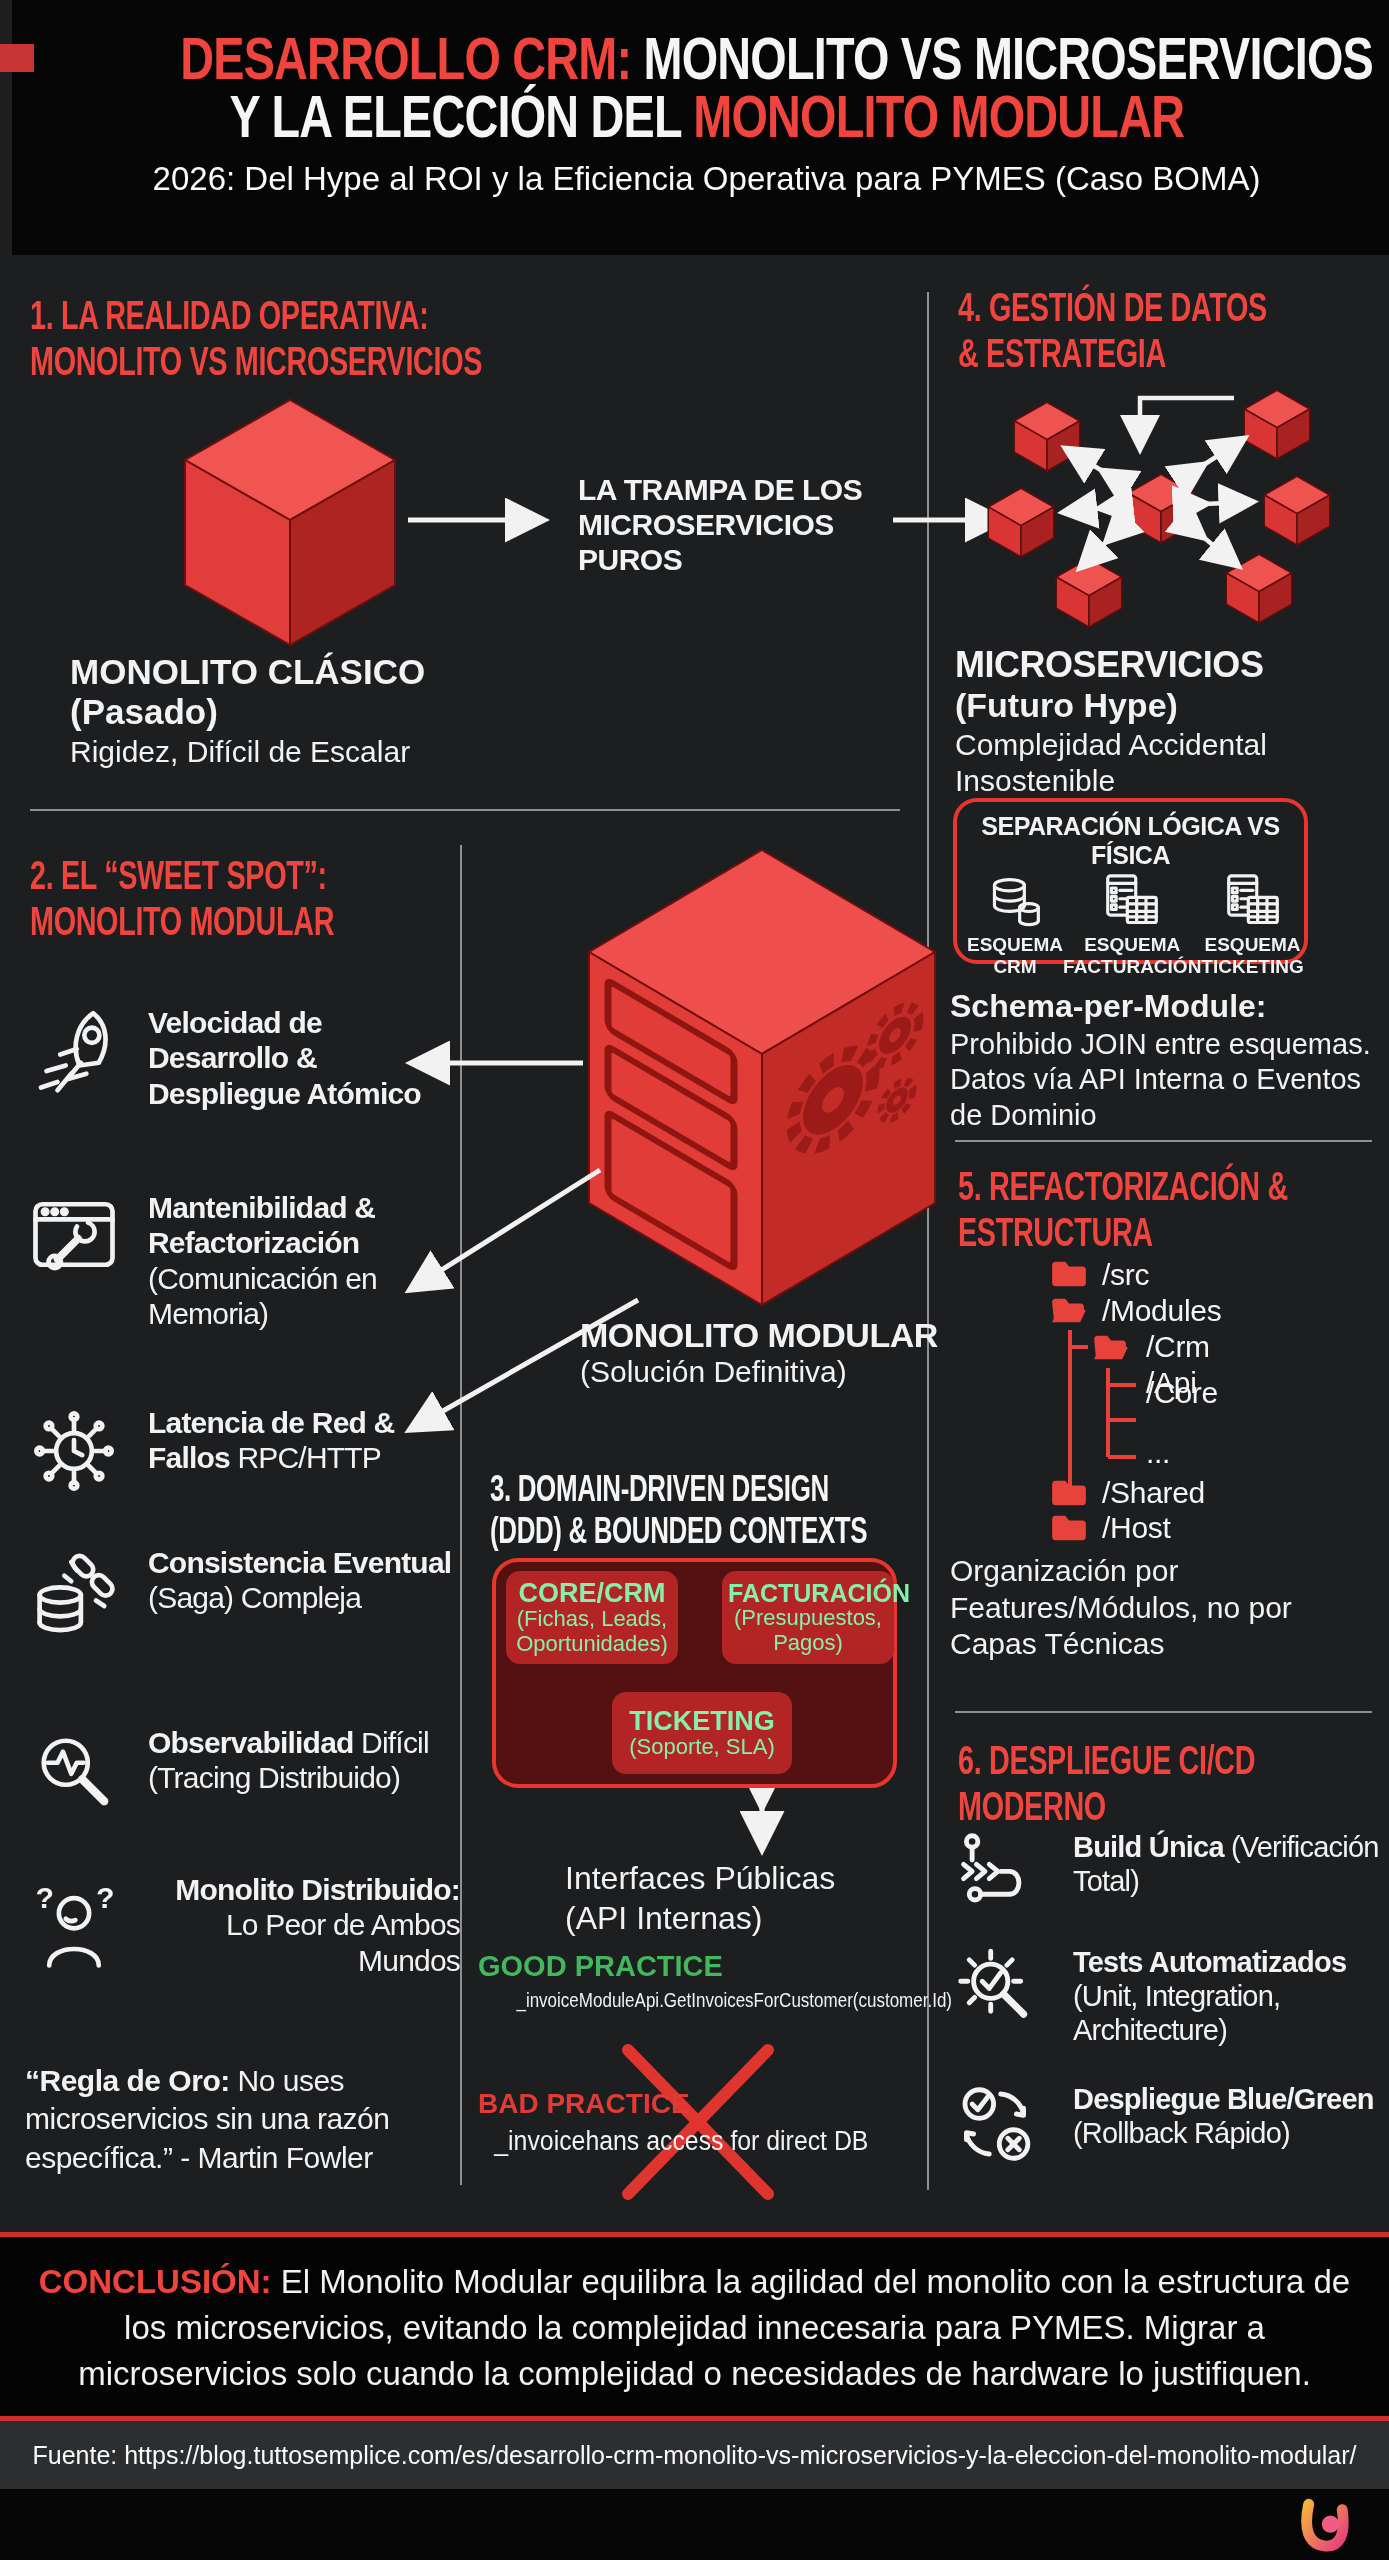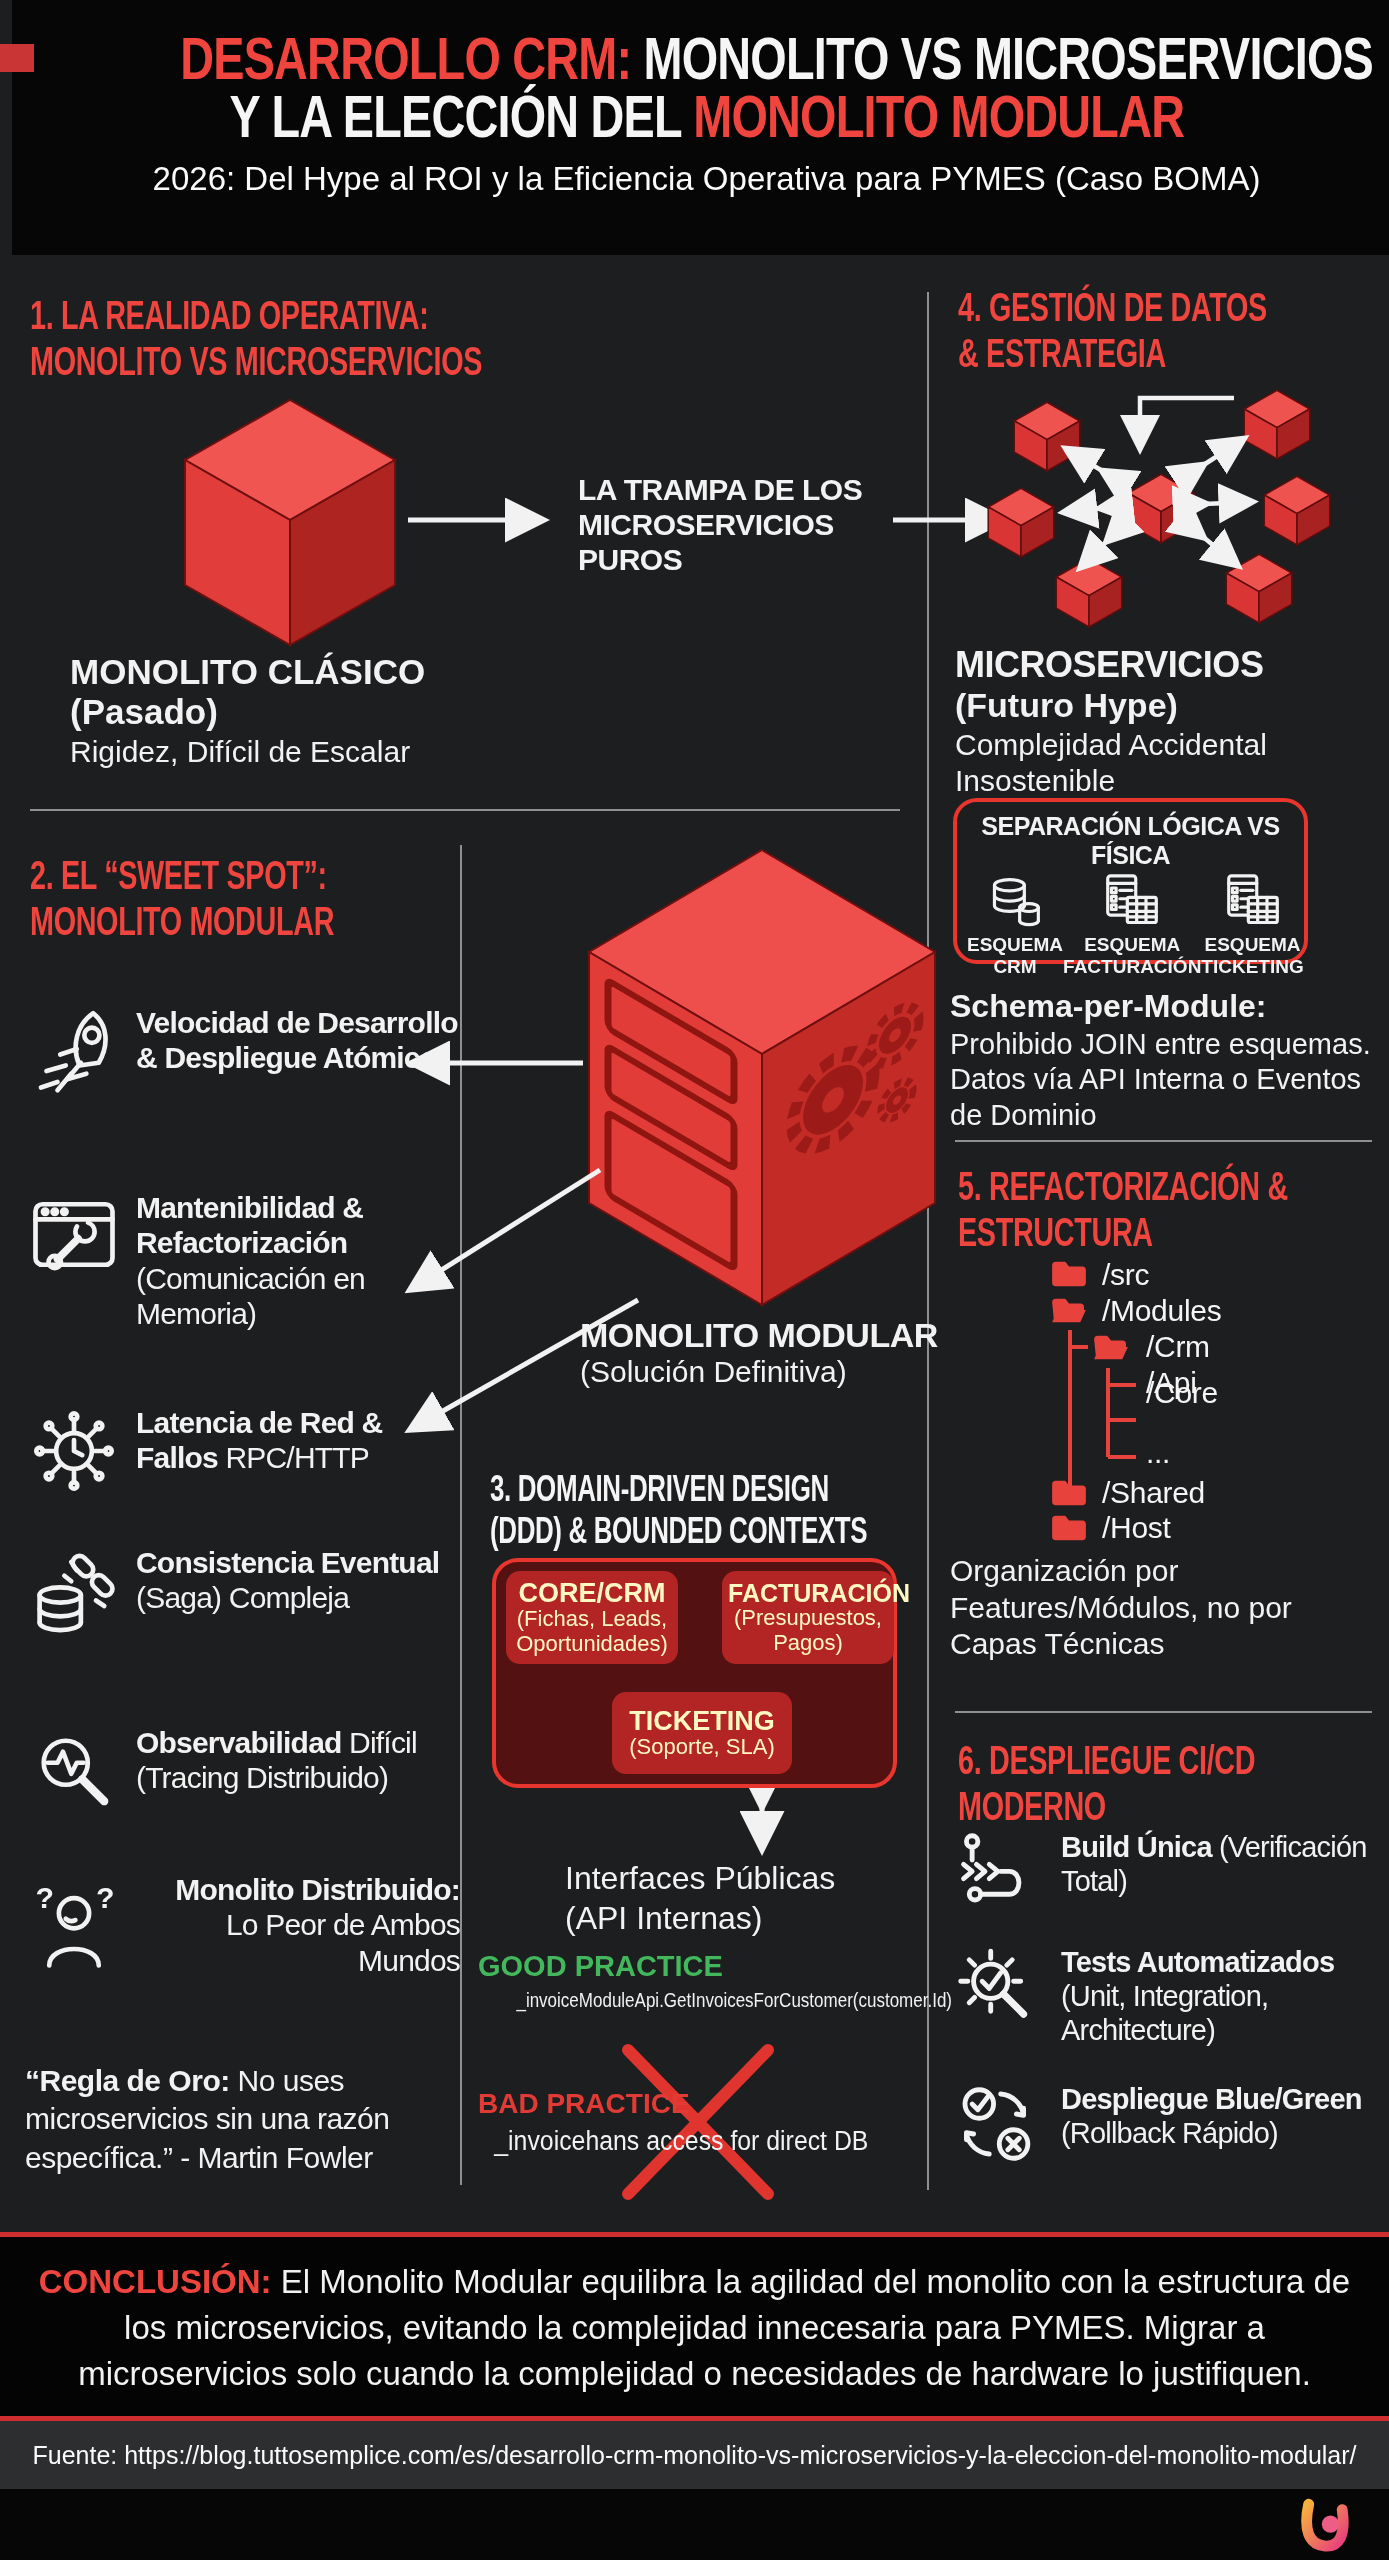--- a/index.html
+++ b/index.html
@@ -14,24 +14,24 @@
   .title-line{font-weight:bold;font-size:60px;line-height:58px;letter-spacing:-1px;}
   .red{color:#ef453e;}
   .white{color:#f5f5f5;}
   #subtitle{margin-top:14px;font-size:33px;color:#fafafa;}
   #corner-accent{left:0;top:44px;width:34px;height:28px;background:#c93434;}
   
   .sec-title{font-weight:bold;font-size:40px;line-height:46px;color:#ef453e;letter-spacing:-.5px;}
   .sec-title.white-title{color:#f5f5f5;}
   
   .ctr{}
-  .itxt{font-size:30px;line-height:1.18;letter-spacing:-.8px;}
+  .itxt{font-size:30px;line-height:1.18;letter-spacing:-.8px;margin-left:12px;}
   .item{display:flex;align-items:flex-start;gap:18px;}
   .item .icon-box{flex:0 0 88px;}
-  .ddd-box{position:absolute;background:#b32424;border-radius:14px;text-align:center;color:#fef9c3;
+  .ddd-box{position:absolute;background:#b32424;border-radius:14px;text-align:center;color:#86efac;
            display:flex;flex-direction:column;justify-content:center;padding:4px 6px;box-sizing:border-box;}
   .ddd-name{font-weight:bold;font-size:27px;line-height:1.05;}
   .ddd-detail{font-size:22px;line-height:1.1;}
   .code{display:inline-block;transform:scaleX(.85);transform-origin:center;white-space:nowrap;font-size:20px;}
   .code2{display:inline-block;transform:scaleX(.92);transform-origin:center;white-space:nowrap;font-size:27px;}
   .green{color:#43b75c;}
   .badred{color:#e23b35;}
   svg.lineicon{stroke:#f2f2f2;stroke-width:3.4;fill:none;stroke-linecap:round;stroke-linejoin:round;}
   svg.lineicon text{stroke:none;fill:#f2f2f2;font-family:"Liberation Sans",sans-serif;font-weight:bold;}
   .tree-label{font-size:30px;color:#f5f5f5;letter-spacing:-.3px;}

